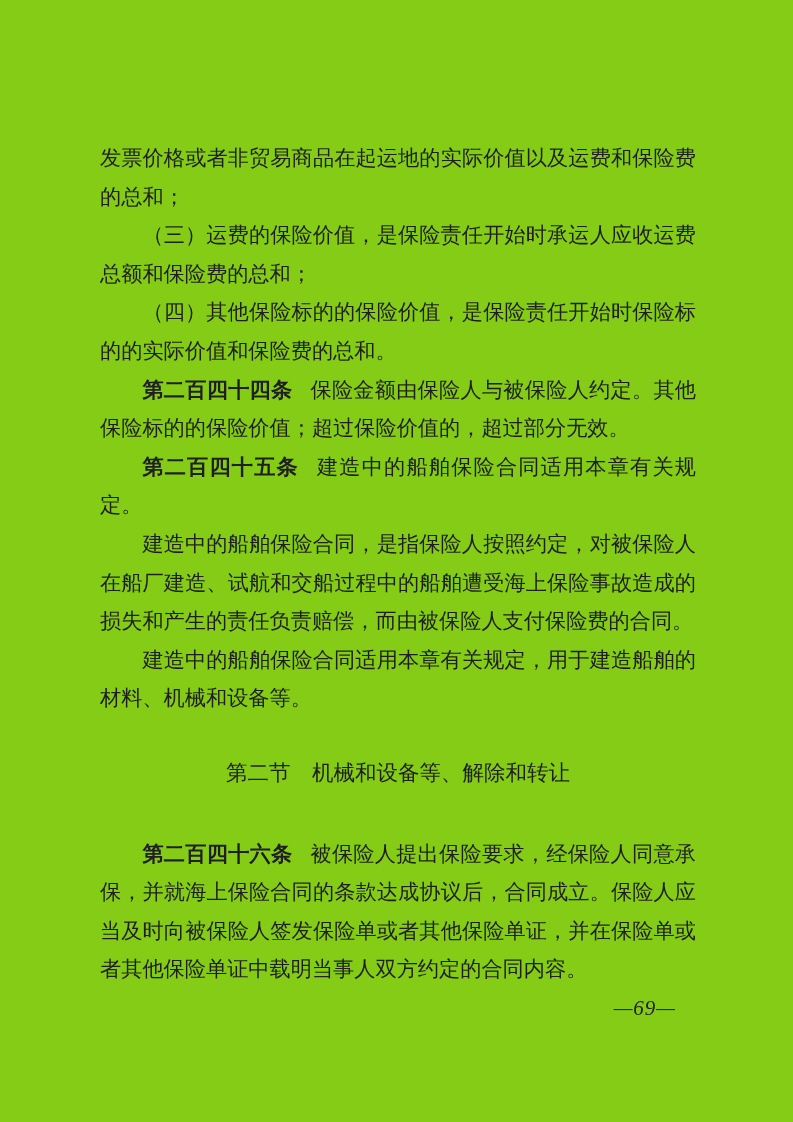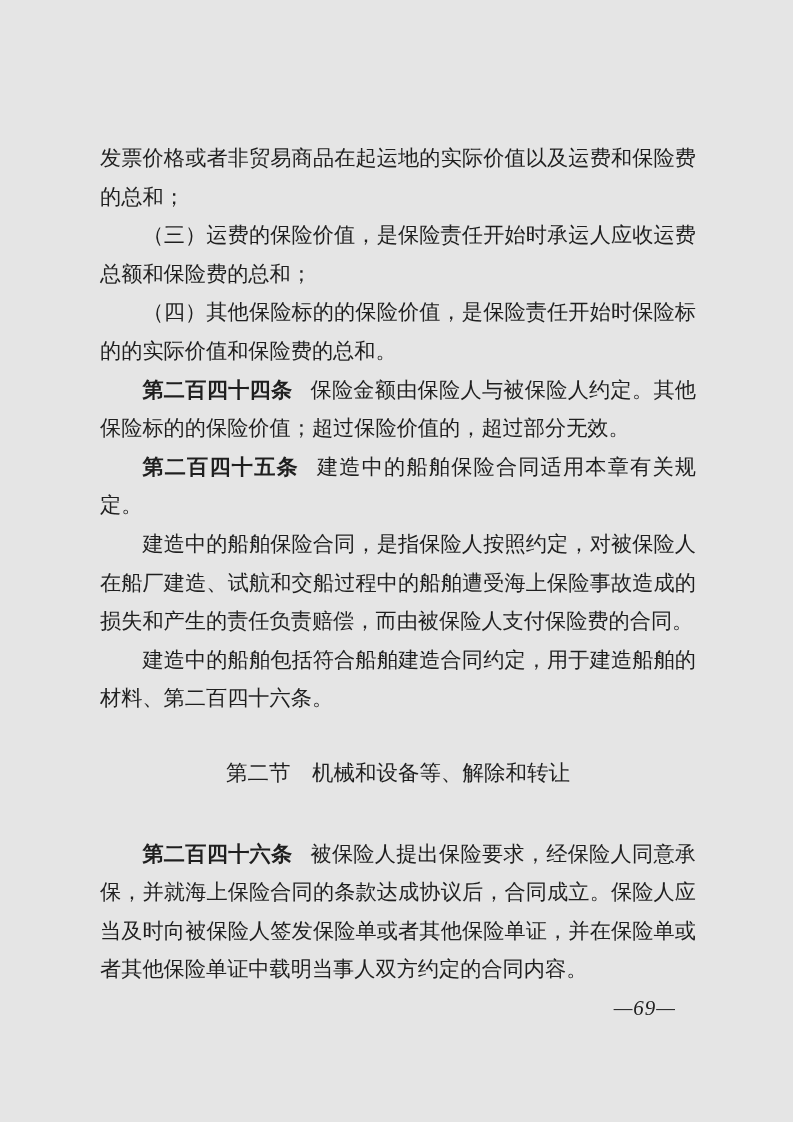--- a/index.html
+++ b/index.html
@@ -11,21 +11,21 @@
     height: 1122px;
     position: relative;
     background: #ffffff;
     font-family: "Liberation Serif", "DejaVu Serif", serif;
     color: #1f1f1f;
     overflow: hidden;
   }
   .page {
     position: absolute;
     inset: 0;
-    background: #e5e5e5;
+    background: #84cc16;
   }
   .doc-body {
     position: absolute;
     left: 100px;
     top: 139px;
     width: 596px;
     font-size: 21.2px;
     line-height: 38.6px;
     text-align: justify;
     letter-spacing: 0;
@@ -73,21 +73,21 @@
 
 <div class="page">
 
   <main class="doc-body" id="doc-body">
       <p class="para no-indent"><span>发票价格或者非贸易商品在起运地的实际价值以及运费和保险费的总和；</span></p>
       <p class="para"><span>（三）运费的保险价值，是保险责任开始时承运人应收运费总额和保险费的总和；</span></p>
       <p class="para"><span>（四）其他保险标的的保险价值，是保险责任开始时保险标的的实际价值和保险费的总和。</span></p>
       <p class="para"><span class="article-lead">第二百四十四条</span><span>保险金额由保险人与被保险人约定。其他保险标的的保险价值；超过保险价值的，超过部分无效。</span></p>
       <p class="para"><span class="article-lead">第二百四十五条</span><span>建造中的船舶保险合同适用本章有关规定。</span></p>
       <p class="para"><span>建造中的船舶保险合同，是指保险人按照约定，对被保险人在船厂建造、试航和交船过程中的船舶遭受海上保险事故造成的损失和产生的责任负责赔偿，而由被保险人支付保险费的合同。</span></p>
-      <p class="para"><span>建造中的船舶包括符合船舶建造合同约定，用于建造船舶的材料、第二百四十六条。</span></p>
+      <p class="para"><span>建造中的船舶保险合同适用本章有关规定，用于建造船舶的材料、机械和设备等。</span></p>
       <h2 class="section-heading"><span>第二节</span><span class="section-title">机械和设备等、解除和转让</span></h2>
       <p class="para"><span class="article-lead">第二百四十六条</span><span>被保险人提出保险要求，经保险人同意承保，并就海上保险合同的条款达成协议后，合同成立。保险人应当及时向被保险人签发保险单或者其他保险单证，并在保险单或者其他保险单证中载明当事人双方约定的合同内容。</span></p>
     </main>
 
   <div class="footer">
     <span>—69—</span>
   </div>
 
 </div>
 

